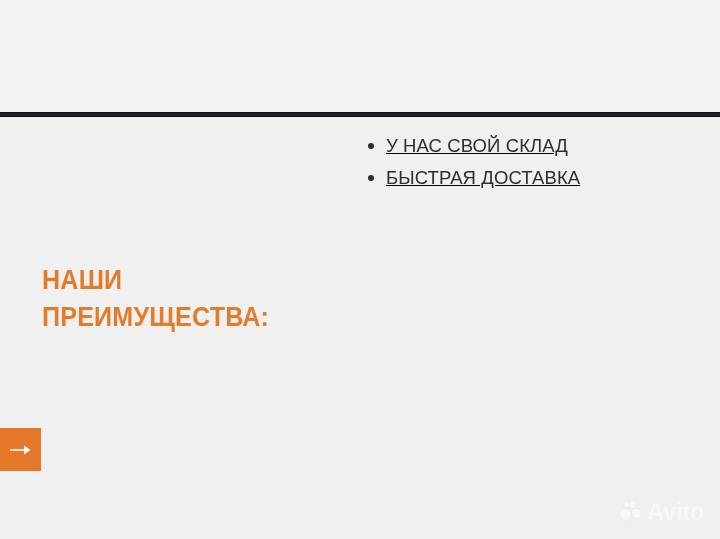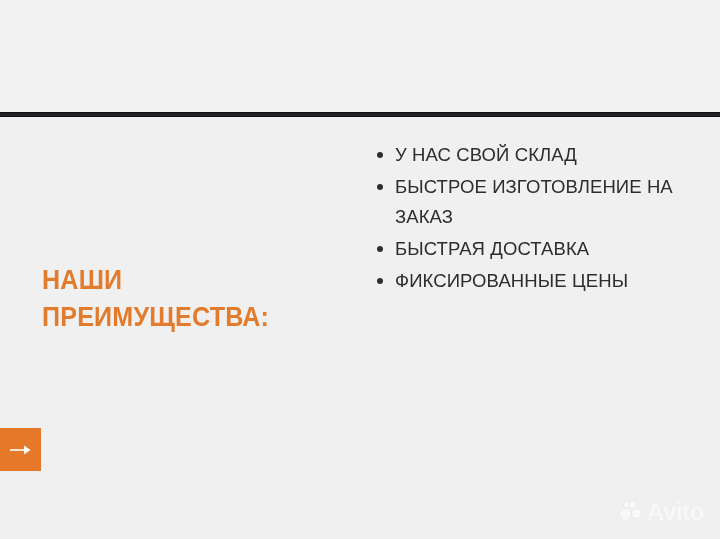--- a/index.html
+++ b/index.html
@@ -92,23 +92,24 @@
   .arrow-chip svg {
     display: block;
   }
 
   
   .benefits {
     position: absolute;
     left: 362px;
     top: 131px;
     width: 348px;
-    margin: 9px;
+    margin: 0;
     padding: 0;
     list-style: none;
+    text-decoration: underline;
   }
   .benefit-item {
     position: relative;
     padding-left: 24px;
     margin: 0 0 2px 0;
     color: #2c2d2f;
     font-family: "Liberation Sans", sans-serif;
     font-weight: normal;
     font-size: 18.5px;
     line-height: 30px;
@@ -190,29 +191,21 @@
     </span>
   </div>
 
   <ul class="benefits">
     <li class="benefit-item">
       <span class="bullet-dot"></span>
       <span class="benefit-text">У НАС СВОЙ СКЛАД</span>
     </li>
     <li class="benefit-item">
       <span class="bullet-dot"></span>
-      <span class="benefit-text">БЫСТРОЕ ИЗГОТОВЛЕНИЕ НА ЗАКАЗ</span>
-    </li>
-    <li class="benefit-item">
-      <span class="bullet-dot"></span>
       <span class="benefit-text">БЫСТРАЯ ДОСТАВКА</span>
-    </li>
-    <li class="benefit-item">
-      <span class="bullet-dot"></span>
-      <span class="benefit-text">ФИКСИРОВАННЫЕ ЦЕНЫ</span>
     </li>
   </ul>
 
   <div class="watermark">
     <span class="wm-mark">
       <i class="d1"></i>
         <i class="d2"></i>
         <i class="d3"></i>
         <i class="d4"></i>
     </span>

